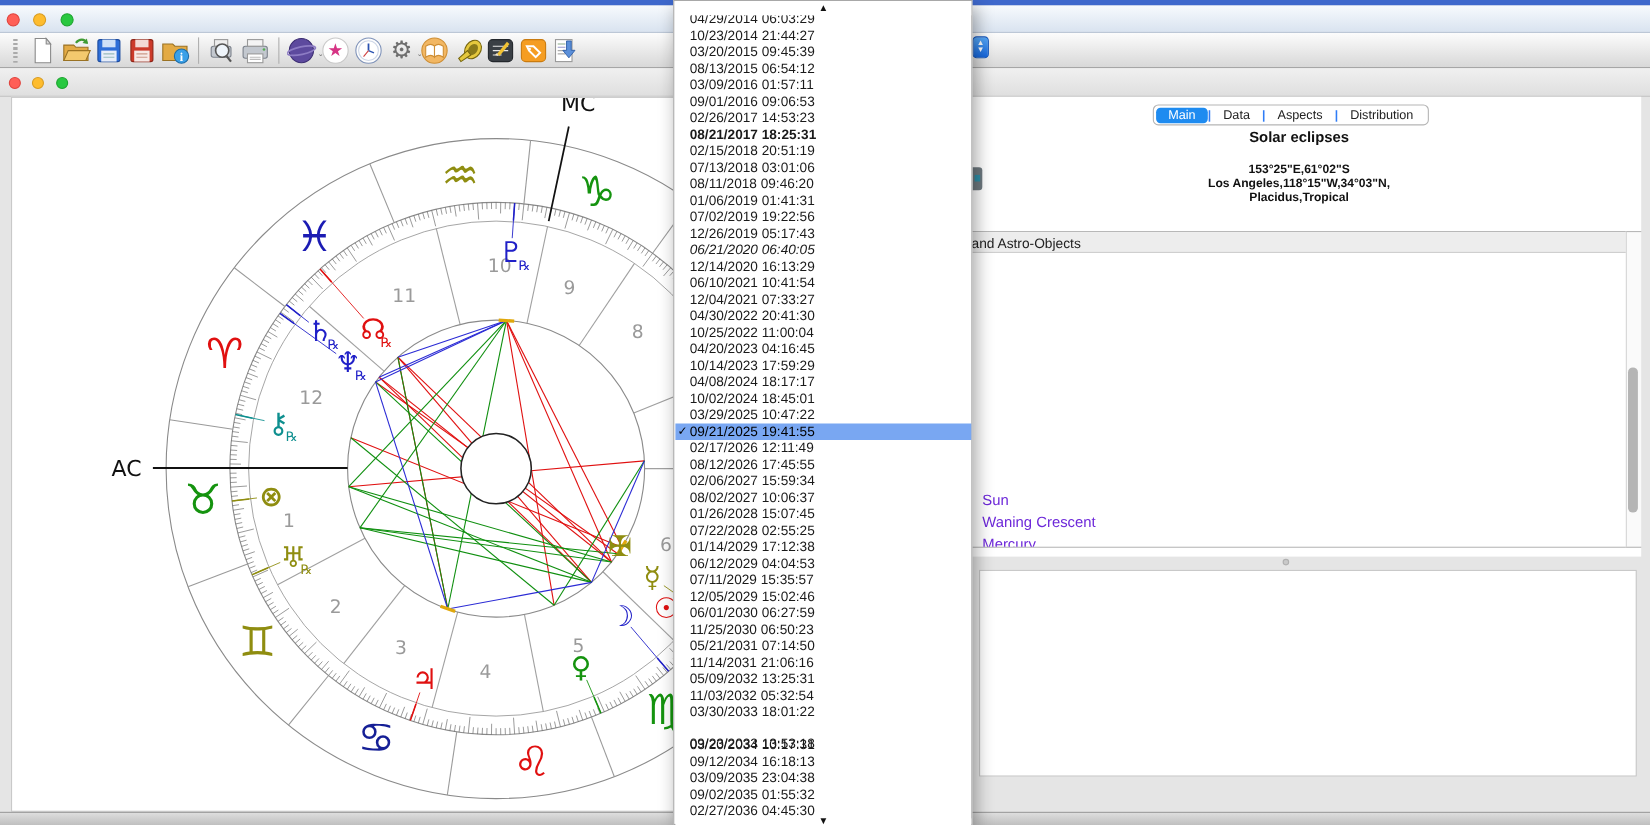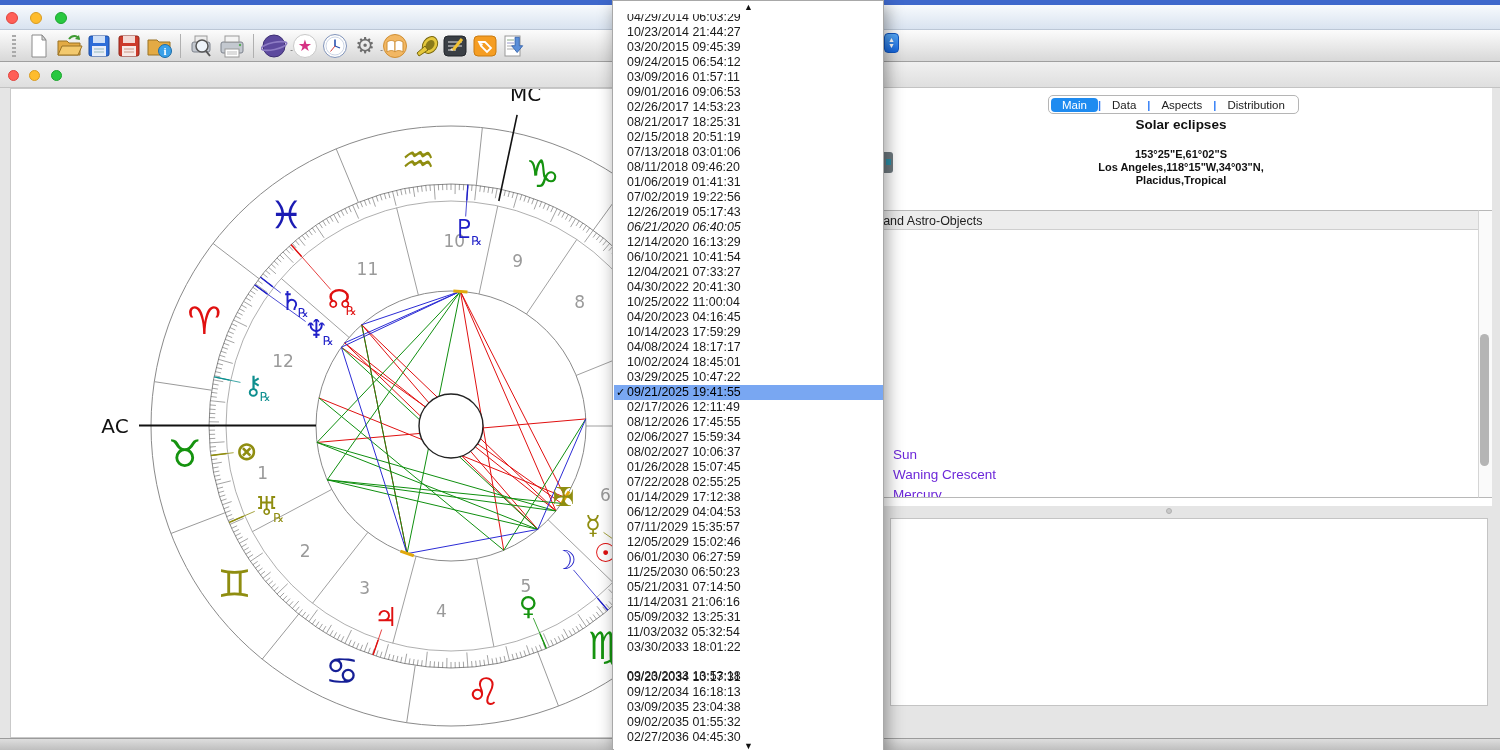--- a/index.html
+++ b/index.html
@@ -768,25 +768,25 @@
     <i></i>
   </div>
 <div class="abs" id="stepper">
     <span>▲</span>
     <span>▼</span>
   </div>
 <div class="abs" id="dropdown">
     <div class="dd-row" style="top: 9px;">04/29/2014 06:03:29</div>
     <div class="dd-row" style="top: 24px;">10/23/2014 21:44:27</div>
     <div class="dd-row" style="top: 39px;">03/20/2015 09:45:39</div>
-    <div class="dd-row" style="top: 54px;">09/24/2015 06:54:12</div>
+    <div class="dd-row" style="top: 54px;">08/13/2015 06:54:12</div>
     <div class="dd-row" style="top: 69px;">03/09/2016 01:57:11</div>
     <div class="dd-row" style="top: 84px;">09/01/2016 09:06:53</div>
     <div class="dd-row" style="top: 99px;">02/26/2017 14:53:23</div>
-    <div class="dd-row" style="top: 114px;">08/21/2017 18:25:31</div>
+    <div class="dd-row" style="top: 114px; font-weight: bold;">08/21/2017 18:25:31</div>
     <div class="dd-row" style="top: 129px;">02/15/2018 20:51:19</div>
     <div class="dd-row" style="top: 144px;">07/13/2018 03:01:06</div>
     <div class="dd-row" style="top: 159px;">08/11/2018 09:46:20</div>
     <div class="dd-row" style="top: 174px;">01/06/2019 01:41:31</div>
     <div class="dd-row" style="top: 189px;">07/02/2019 19:22:56</div>
     <div class="dd-row" style="top: 204px;">12/26/2019 05:17:43</div>
     <div class="dd-row" style="top: 219px; font-style: italic;">06/21/2020 06:40:05</div>
     <div class="dd-row" style="top: 234px;">12/14/2020 16:13:29</div>
     <div class="dd-row" style="top: 249px;">06/10/2021 10:41:54</div>
     <div class="dd-row" style="top: 264px;">12/04/2021 07:33:27</div>

